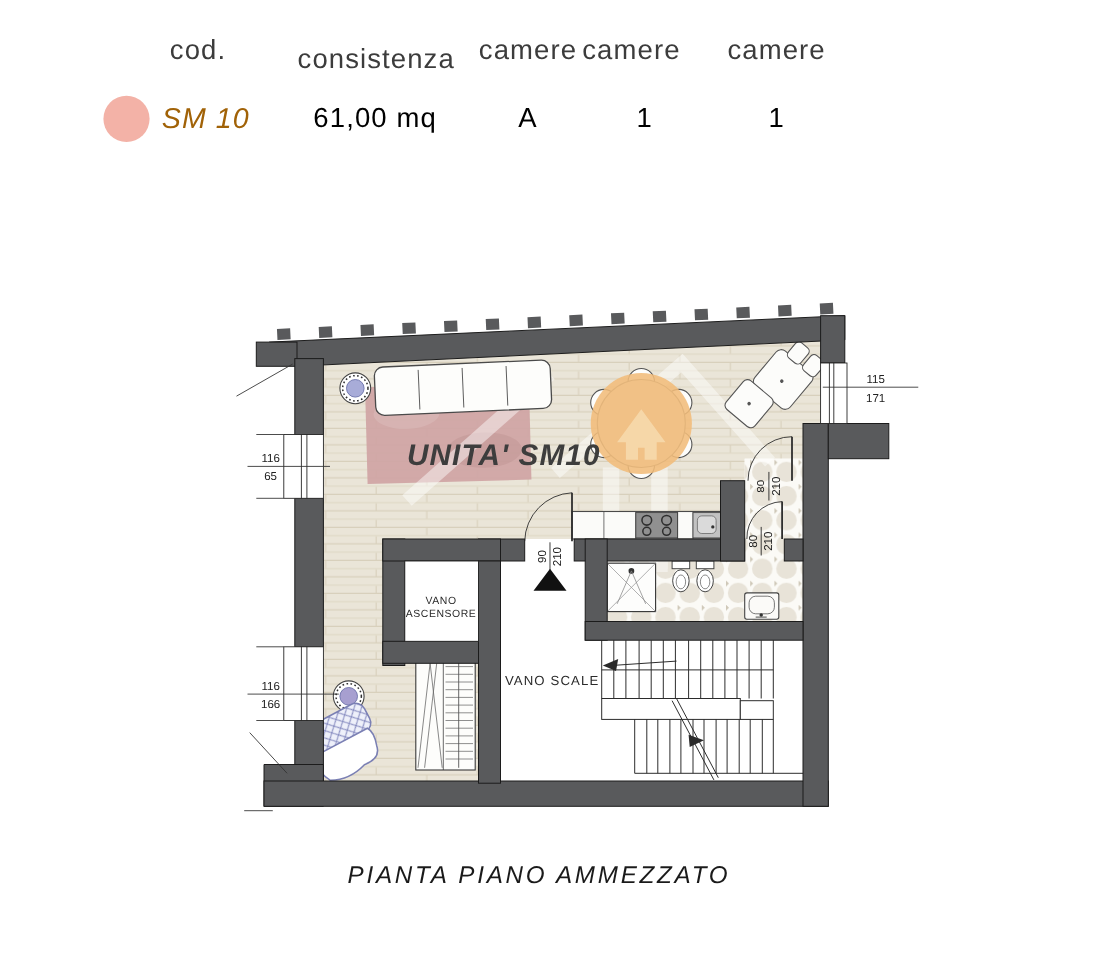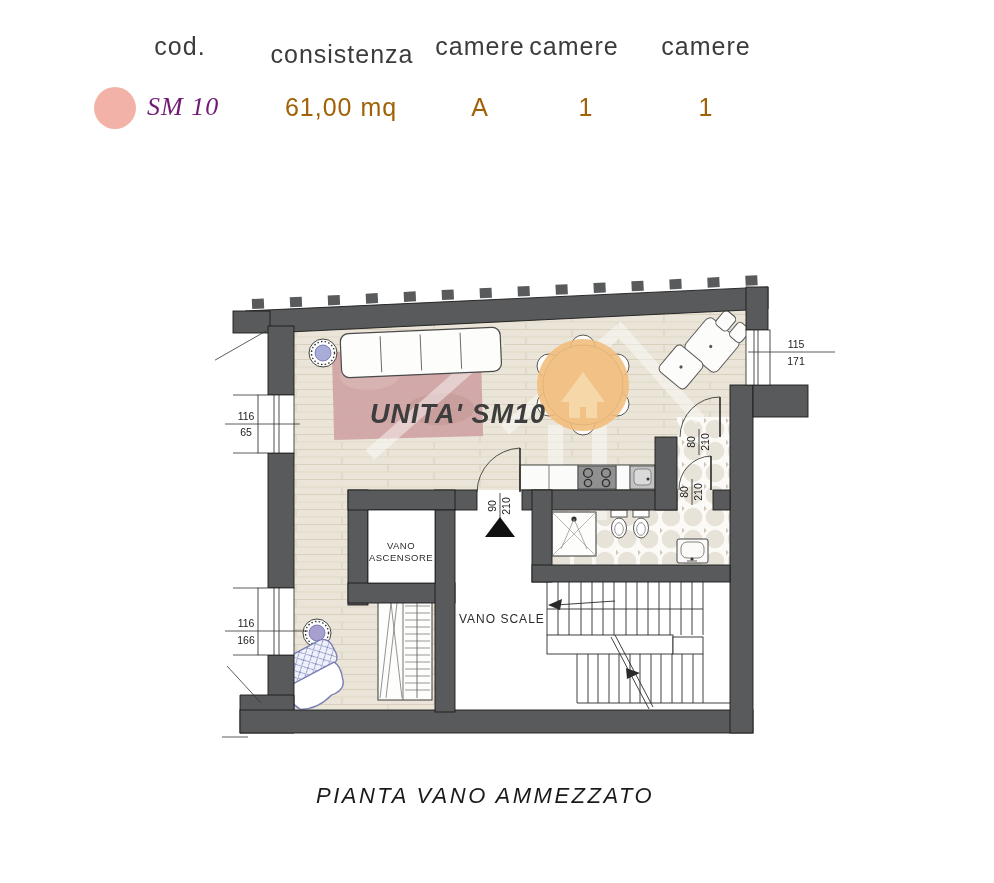--- a/index.html
+++ b/index.html
@@ -1,23 +1,23 @@
 <!DOCTYPE html>
 <html><head>
 <meta charset="utf-8">
 <style>
   html,body{margin:0;padding:0;background:#ffffff;}
   .page{position:relative;width:894px;height:883px;background:#fff;overflow:hidden;
         font-family:"Liberation Sans",sans-serif;padding-left:30px;}
   .hcell{position:absolute;transform:translateX(-50%);font-size:25px;color:#3c3c3c;
          letter-spacing:1px;white-space:nowrap;}
-  .vcell{position:absolute;transform:translateX(-50%);font-size:25px;color:#a16207;
+  .vcell{position:absolute;transform:translateX(-50%);font-size:25px;color:#000000;
          letter-spacing:1px;white-space:nowrap;}
-  .code{position:absolute;left:147px;top:92px;font-family:Liberation Serif, serif;
-        font-style:italic;font-size:26px;color:#701a75;letter-spacing:1px;}
+  .code{position:absolute;left:147px;top:92px;font-family:Liberation Sans, sans-serif;
+        font-style:italic;font-size:26px;color:#a16207;letter-spacing:1px;}
   .caption{position:absolute;left:316px;top:783px;font-style:italic;font-size:22px;
            color:#1a1a1a;letter-spacing:2.5px;white-space:nowrap;}
   svg text{font-family:"Liberation Sans",sans-serif;}
   .dim{font-size:10.5px;fill:#222;}
   .roomlbl{font-size:9.5px;fill:#2b2b2b;letter-spacing:0.5px;}
   .scala{font-size:12px;fill:#2b2b2b;letter-spacing:1px;}
   .unit{font-size:27px;font-weight:bold;font-style:italic;fill:#3d3d3d;letter-spacing:1px;}
 </style>
 </head>
 <body>
@@ -274,14 +274,14 @@
         <text class="dim" x="0" y="11" text-anchor="middle">210</text>
       </g>
     </g>
 
     <text class="roomlbl" x="401" y="549" text-anchor="middle">VANO</text>
     <text class="roomlbl" x="401" y="561" text-anchor="middle">ASCENSORE</text>
     <text class="scala" x="459" y="623">VANO SCALE</text>
     <text class="unit" x="370" y="423">UNITA' SM10</text>
   </svg>
 
-  <div class="caption">PIANTA VANO AMMEZZATO</div>
+  <div class="caption">PIANTA PIANO AMMEZZATO</div>
 </div>
 
 </body></html>

